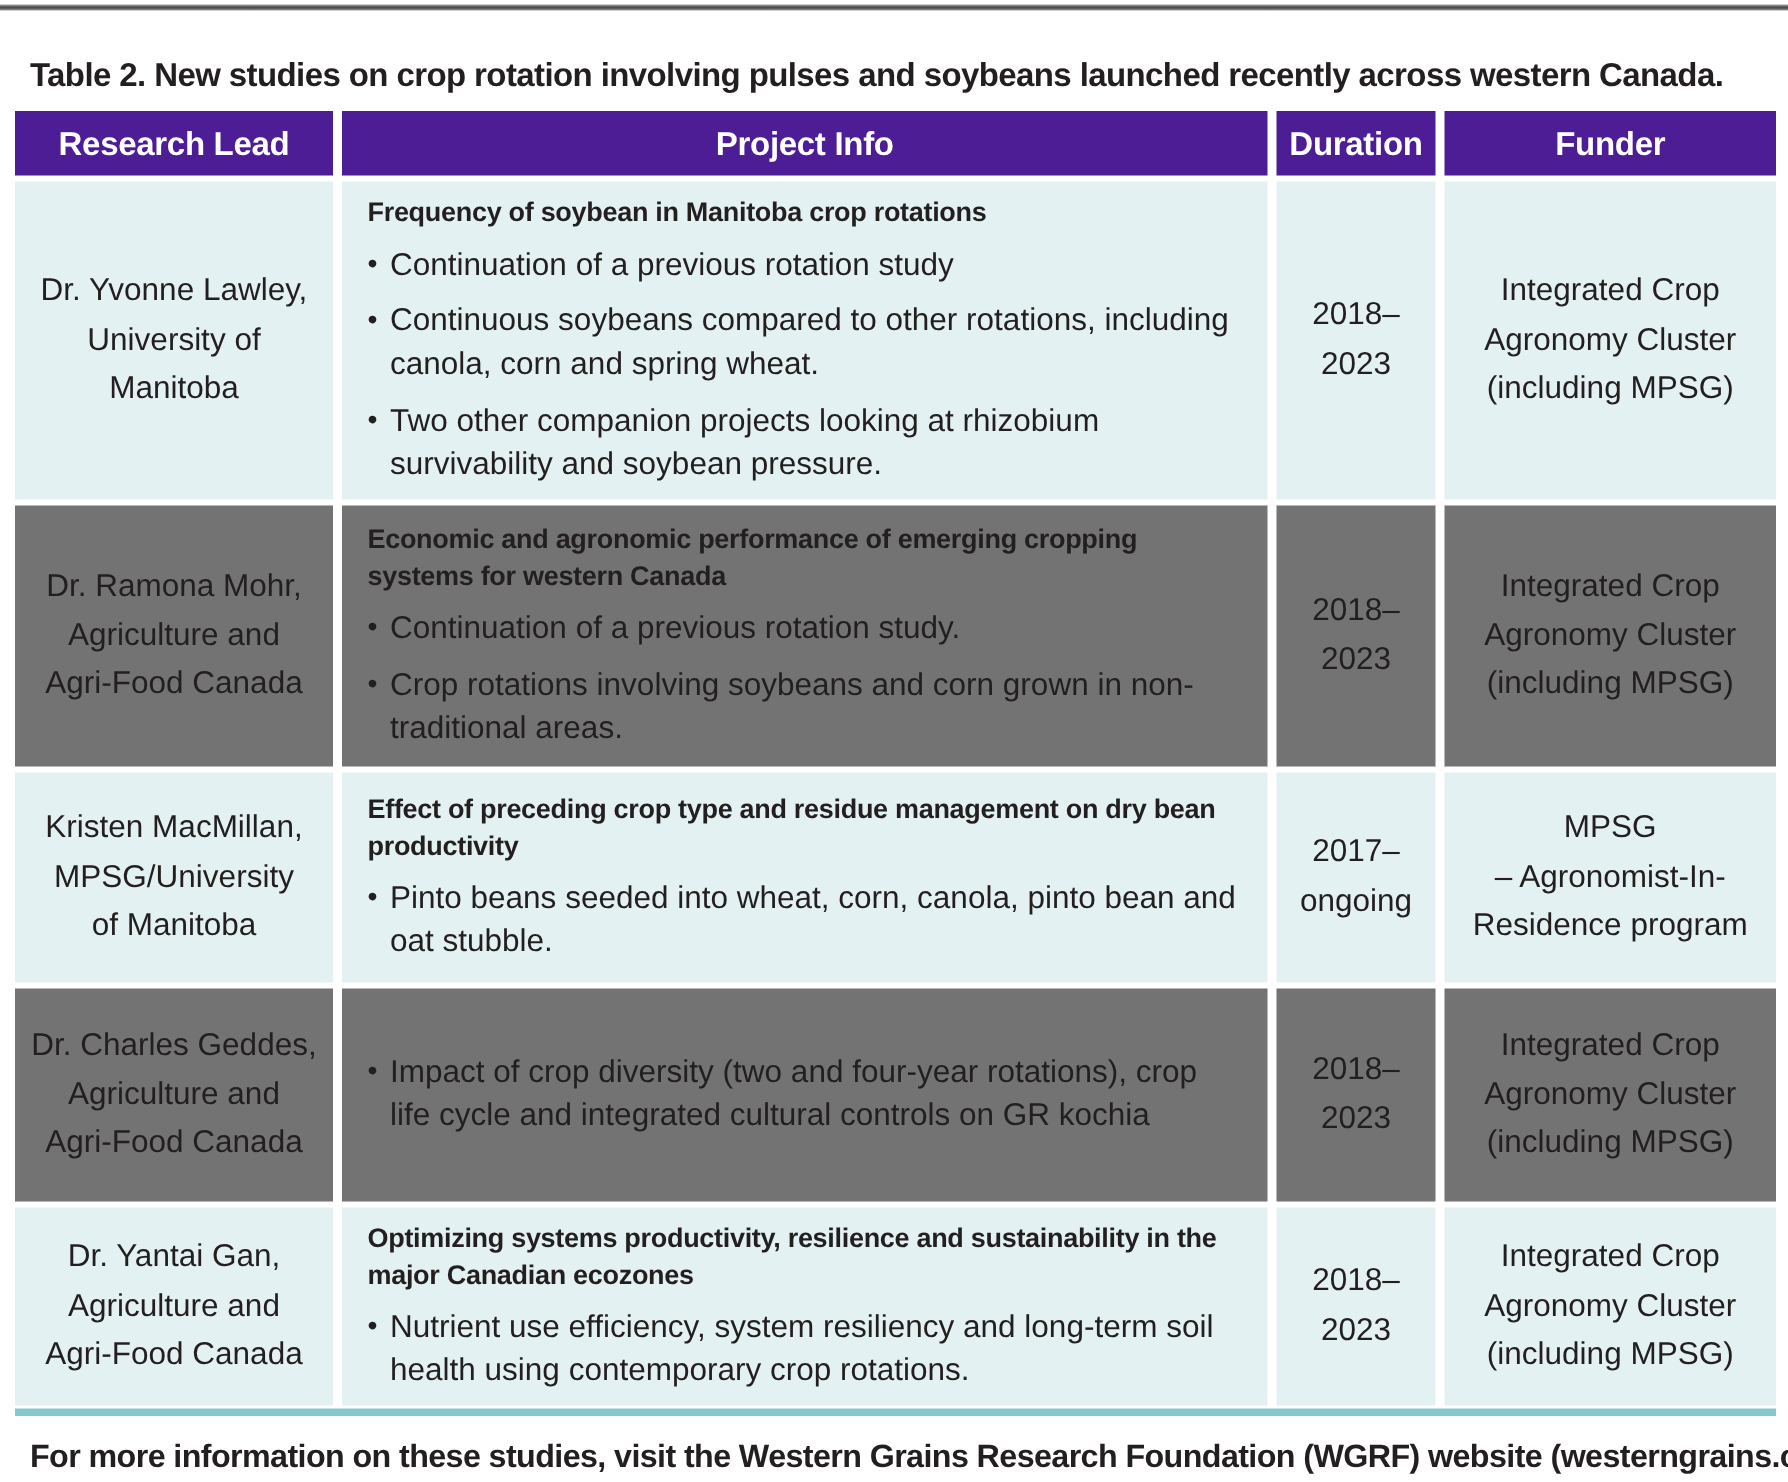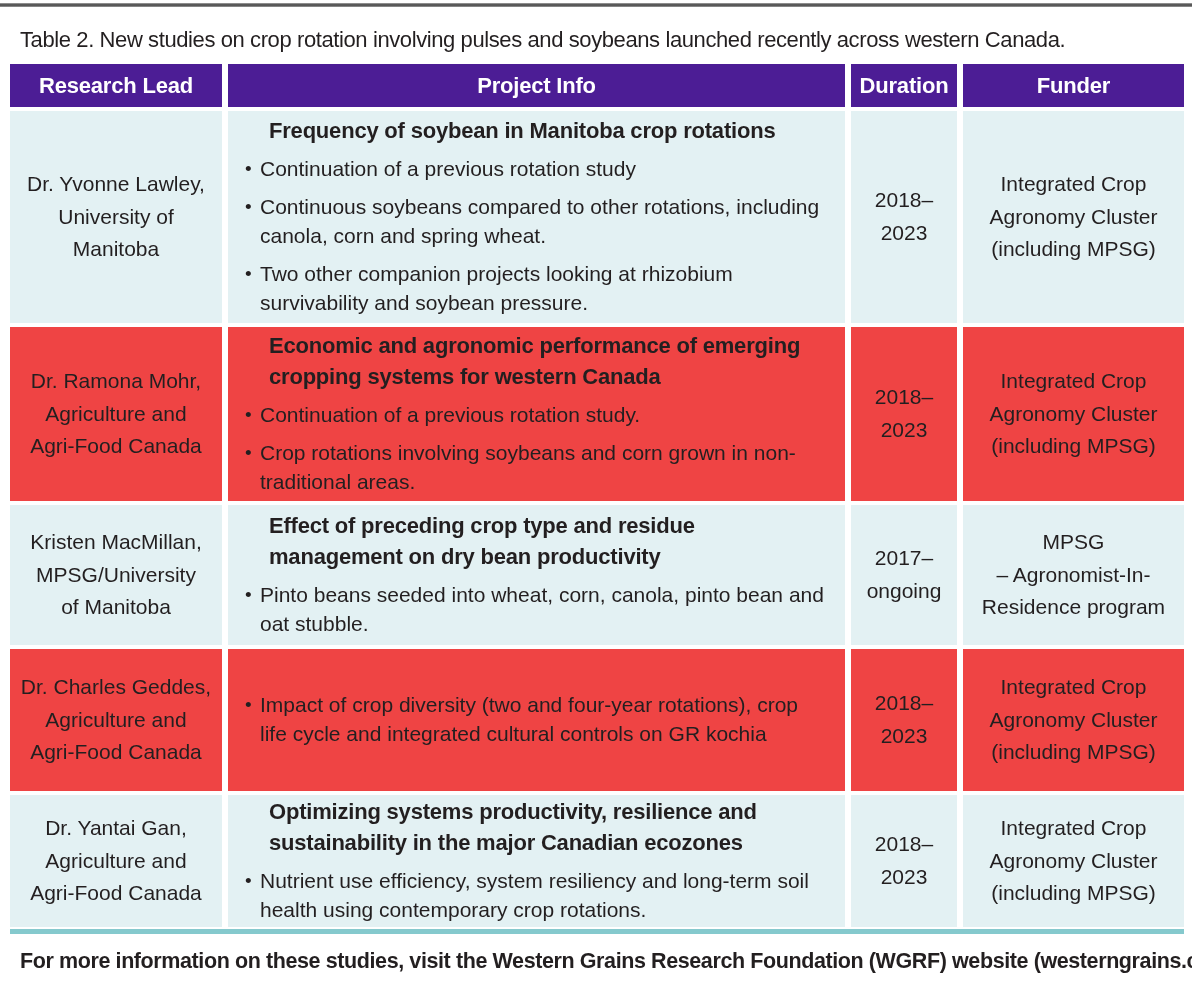--- a/index.html
+++ b/index.html
@@ -10,23 +10,23 @@
     color: #231f20;
     overflow: hidden;
   }
   .top-rule {
     margin-top: 3px;
     height: 4px;
     width: 1192px;
     background: linear-gradient(to bottom, #a7a7a7 0%, #4a4a4a 45%, #5a5a5a 65%, #9e9e9e 100%);
   }
   .page-title {
-    margin: 20px 16px 11px 20px;
+    margin: 30px 16px 11px 20px;
     font-size: 22px;
-    font-weight: normal;
+    font-weight: bold;
     letter-spacing: -0.4px;
     white-space: nowrap;
   }
   .table {
     margin-left: 10px;
     margin-right: 8px;
     display: grid;
     grid-template-columns: 212px 617px 106px 221px;
     grid-template-rows: 43px 212px 174px 140px 142px 132px;
     column-gap: 6px;
@@ -47,35 +47,34 @@
   .td {
     display: flex;
     align-items: center;
     justify-content: center;
     text-align: center;
     font-size: 21px;
     line-height: 1.55;
     padding: 6px 4px;
   }
   .bg-blue  { background: #e3f1f3; }
-  .bg-cream { background: #ef4444; }
+  .bg-cream { background: #737373; }
   .pre { white-space: pre-line; }
   .td.proj-cell {
     justify-content: flex-start;
     text-align: left;
     padding: 10px 18px 10px 17px;
   }
   .proj { width: 100%; }
   .proj-title {
     font-weight: bold;
-    font-size: 22px;
+    font-size: 18px;
     line-height: 1.38;
     letter-spacing: -0.2px;
     margin-bottom: 9px;
-    margin-left: 24px;
   }
   .bullet {
     display: flex;
     align-items: flex-start;
     margin-top: 9px;
     line-height: 1.38;
     font-size: 21px;
   }
   .bullet:first-of-type { margin-top: 0; }
   .bmark {

